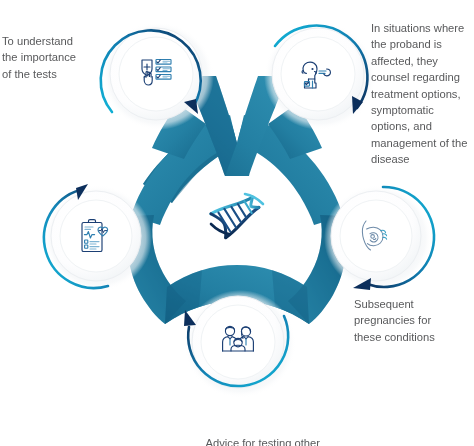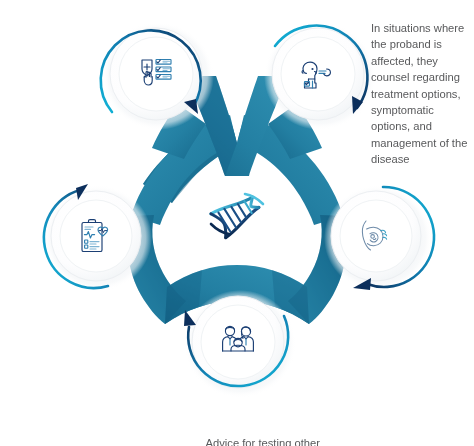--- a/index.html
+++ b/index.html
@@ -321,25 +321,31 @@
         <line x1="10" y1="22.6" x2="19" y2="22.6" stroke="#7fb4d4"></line>
         <line x1="10" y1="25" x2="16" y2="25" stroke="#7fb4d4"></line>
         <line x1="10" y1="27.6" x2="19" y2="27.6" stroke="#7fb4d4"></line>
         <line x1="10" y1="30" x2="16" y2="30" stroke="#7fb4d4"></line>
         <path d="M 18 10.6 C 18 8.2, 21.4 7.2, 22.8 9.4 C 24.2 7.2, 27.6 8.2, 27.6 10.6 C 27.6 13.6, 22.8 17, 22.8 17 C 22.8 17, 18 13.6, 18 10.6 Z" stroke="#2f7fb0"></path>
         <path d="M 19 11.6 L 21 11.6 L 22 9.8 L 23.4 13.6 L 24.4 11.6 L 26.6 11.6" stroke="#1b3f74" stroke-width="1"></path>
       </g>
     </g>
   </svg>
 
+  <div class="caption" id="cap-0">To understand
+the importance
+of the tests</div>
   <div class="caption" id="cap-1">In situations where
 the proband is
 affected, they
 counsel regarding
 treatment options,
 symptomatic
 options, and
 management of the
 disease</div>
+  <div class="caption" id="cap-2">Subsequent
+pregnancies for
+these conditions</div>
   <div class="caption" id="cap-3">Advice for testing other
 family members</div>
 
 </div>
 
 </body></html>

